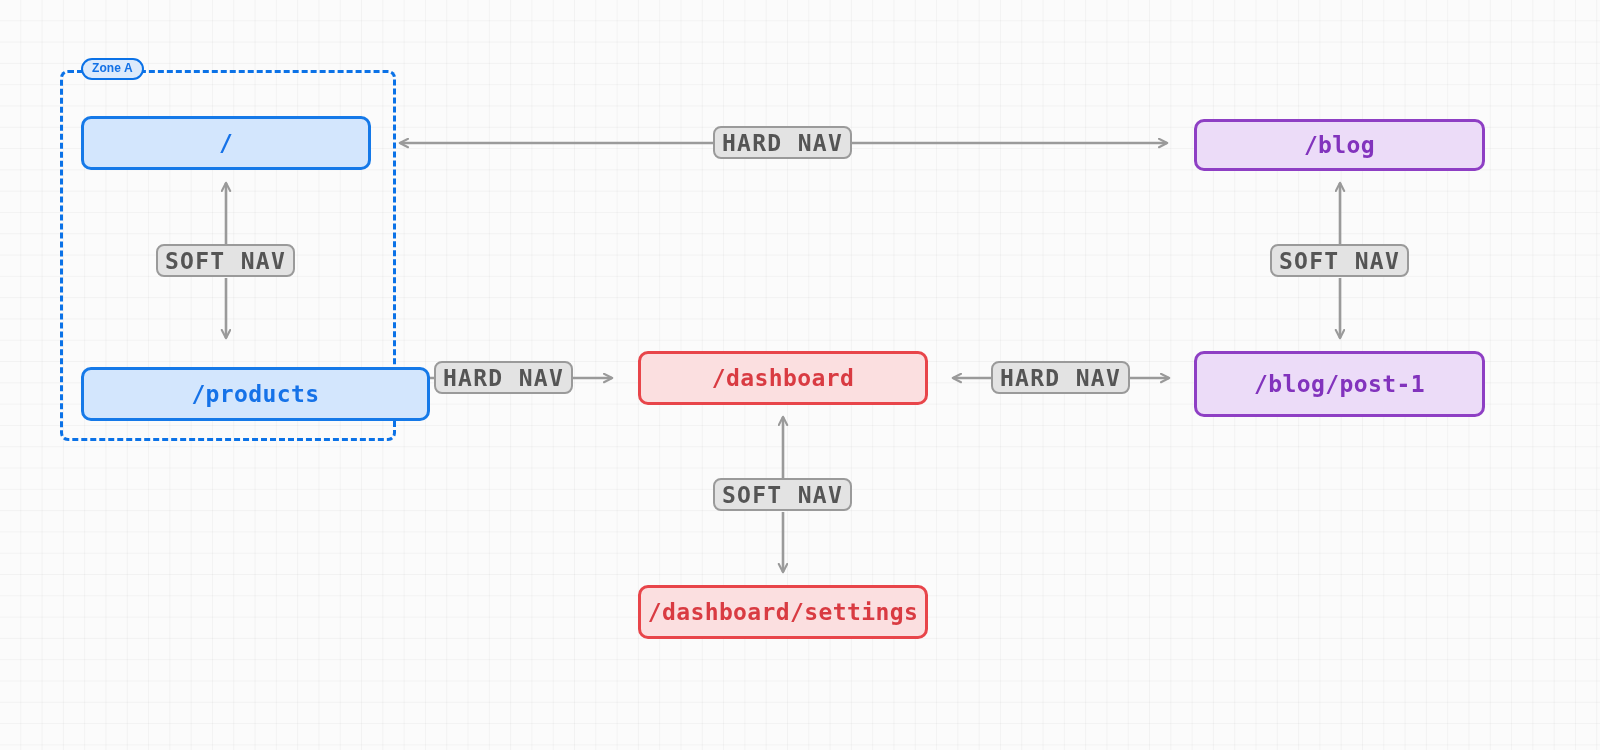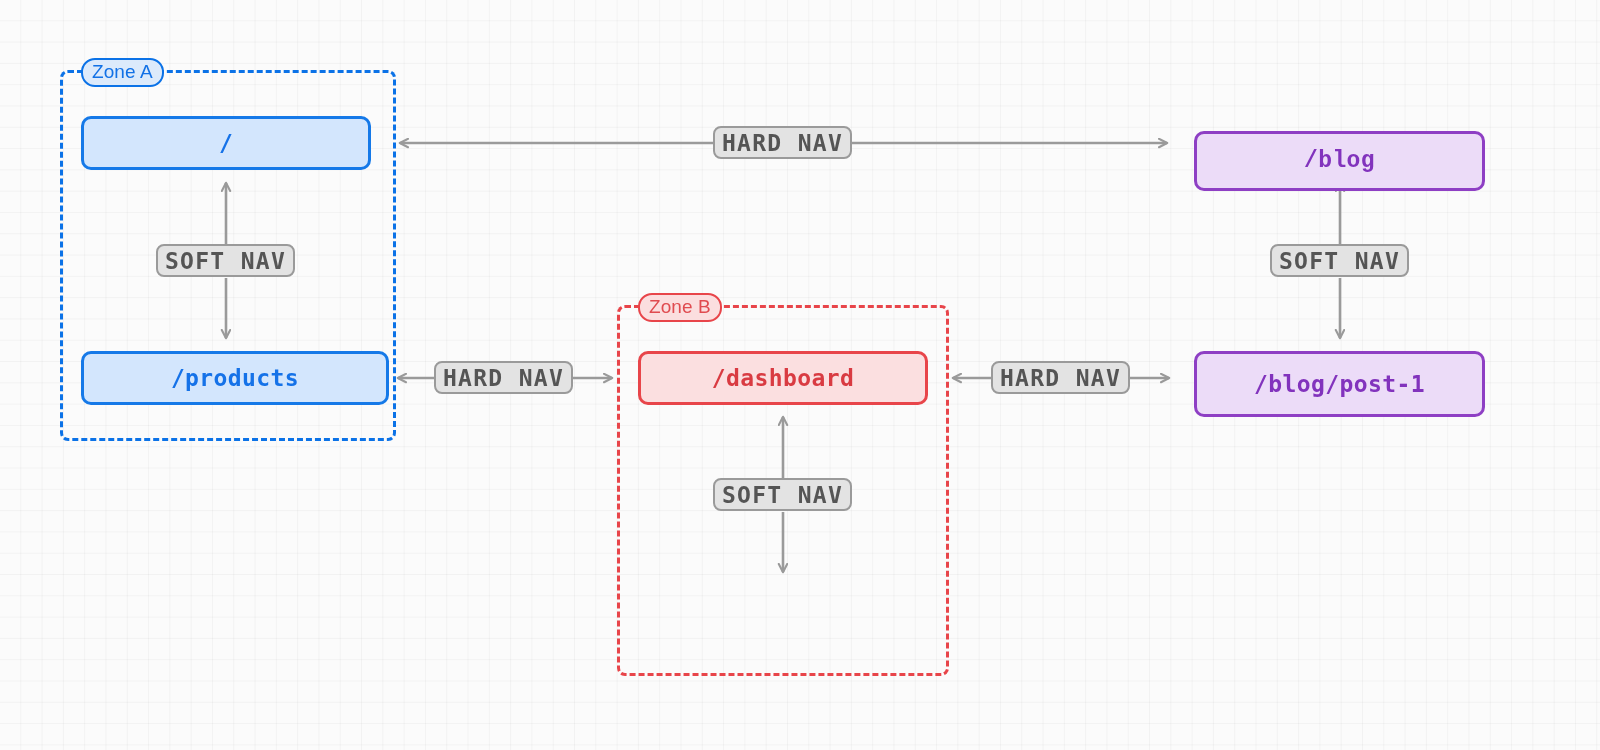--- a/index.html
+++ b/index.html
@@ -42,25 +42,26 @@
 
   .zone-label {
     position: absolute;
     box-sizing: border-box;
     top: -15px;
     left: 18px;
     padding: 2px 9px 3px 9px;
     border-width: 2.5px;
     border-style: solid;
     border-radius: 14px;
-    font-size: 19px;
+    font-size: 12px;
     line-height: 1.05;
     letter-spacing: 0.1px;
     white-space: nowrap;
     z-index: 5;
+    font-weight: bold;
   }
   .zone-label-a { border-color: #0b72e7; color: #1271e6; background: #dceafb; }
   .zone-label-b { border-color: #e8454a; color: #e04b50; background: #fbdedf; }
   .zone-label-c { border-color: #8e3fc4; color: #8e3fc4; background: #eedffa; }
 
   
   .node {
     position: absolute;
     box-sizing: border-box;
     display: flex;
@@ -147,43 +148,43 @@
   </svg>
 
   <div class="zone zone-a" style="left:60px; top:70px; width:336px; height:371px;">
     <div class="zone-label zone-label-a">Zone A</div>
   </div>
 
   <div class="node node-a" style="left:81px; top:116px; width:290px; height:54px;">
     <span>/</span>
   </div>
 
-  <div class="node node-a" style="left:81px; top:351px; width:308px; height:54px;">
+  <div class="node node-a" style="left:81px; top:367px; width:349px; height:54px;">
     <span>/products</span>
   </div>
 
   <div class="edge-label" style="left:156px; top:244px; width:139px;">
     <span>SOFT NAV</span>
   </div>
 
-  <div class="zone zone-b" style="left:617px; top:305px; width:332px; height:371px;">
-    <div class="zone-label zone-label-b">Zone B</div>
-  </div>
 
   <div class="node node-b" style="left:638px; top:351px; width:290px; height:54px;">
     <span>/dashboard</span>
   </div>
 
+  <div class="node node-b" style="left:638px; top:585px; width:290px; height:54px;">
+    <span>/dashboard/settings</span>
+  </div>
 
   <div class="edge-label" style="left:713px; top:478px; width:139px;">
     <span>SOFT NAV</span>
   </div>
 
 
-  <div class="node node-c" style="left:1194px; top:131px; width:291px; height:60px;font-family:Liberation Mono, monospace;">
+  <div class="node node-c" style="left:1194px; top:119px; width:291px; height:52px;">
     <span>/blog</span>
   </div>
 
   <div class="node node-c" style="left:1194px; top:351px; width:291px; height:66px;">
     <span>/blog/post-1</span>
   </div>
 
   <div class="edge-label" style="left:1270px; top:244px; width:139px;">
     <span>SOFT NAV</span>
   </div>

